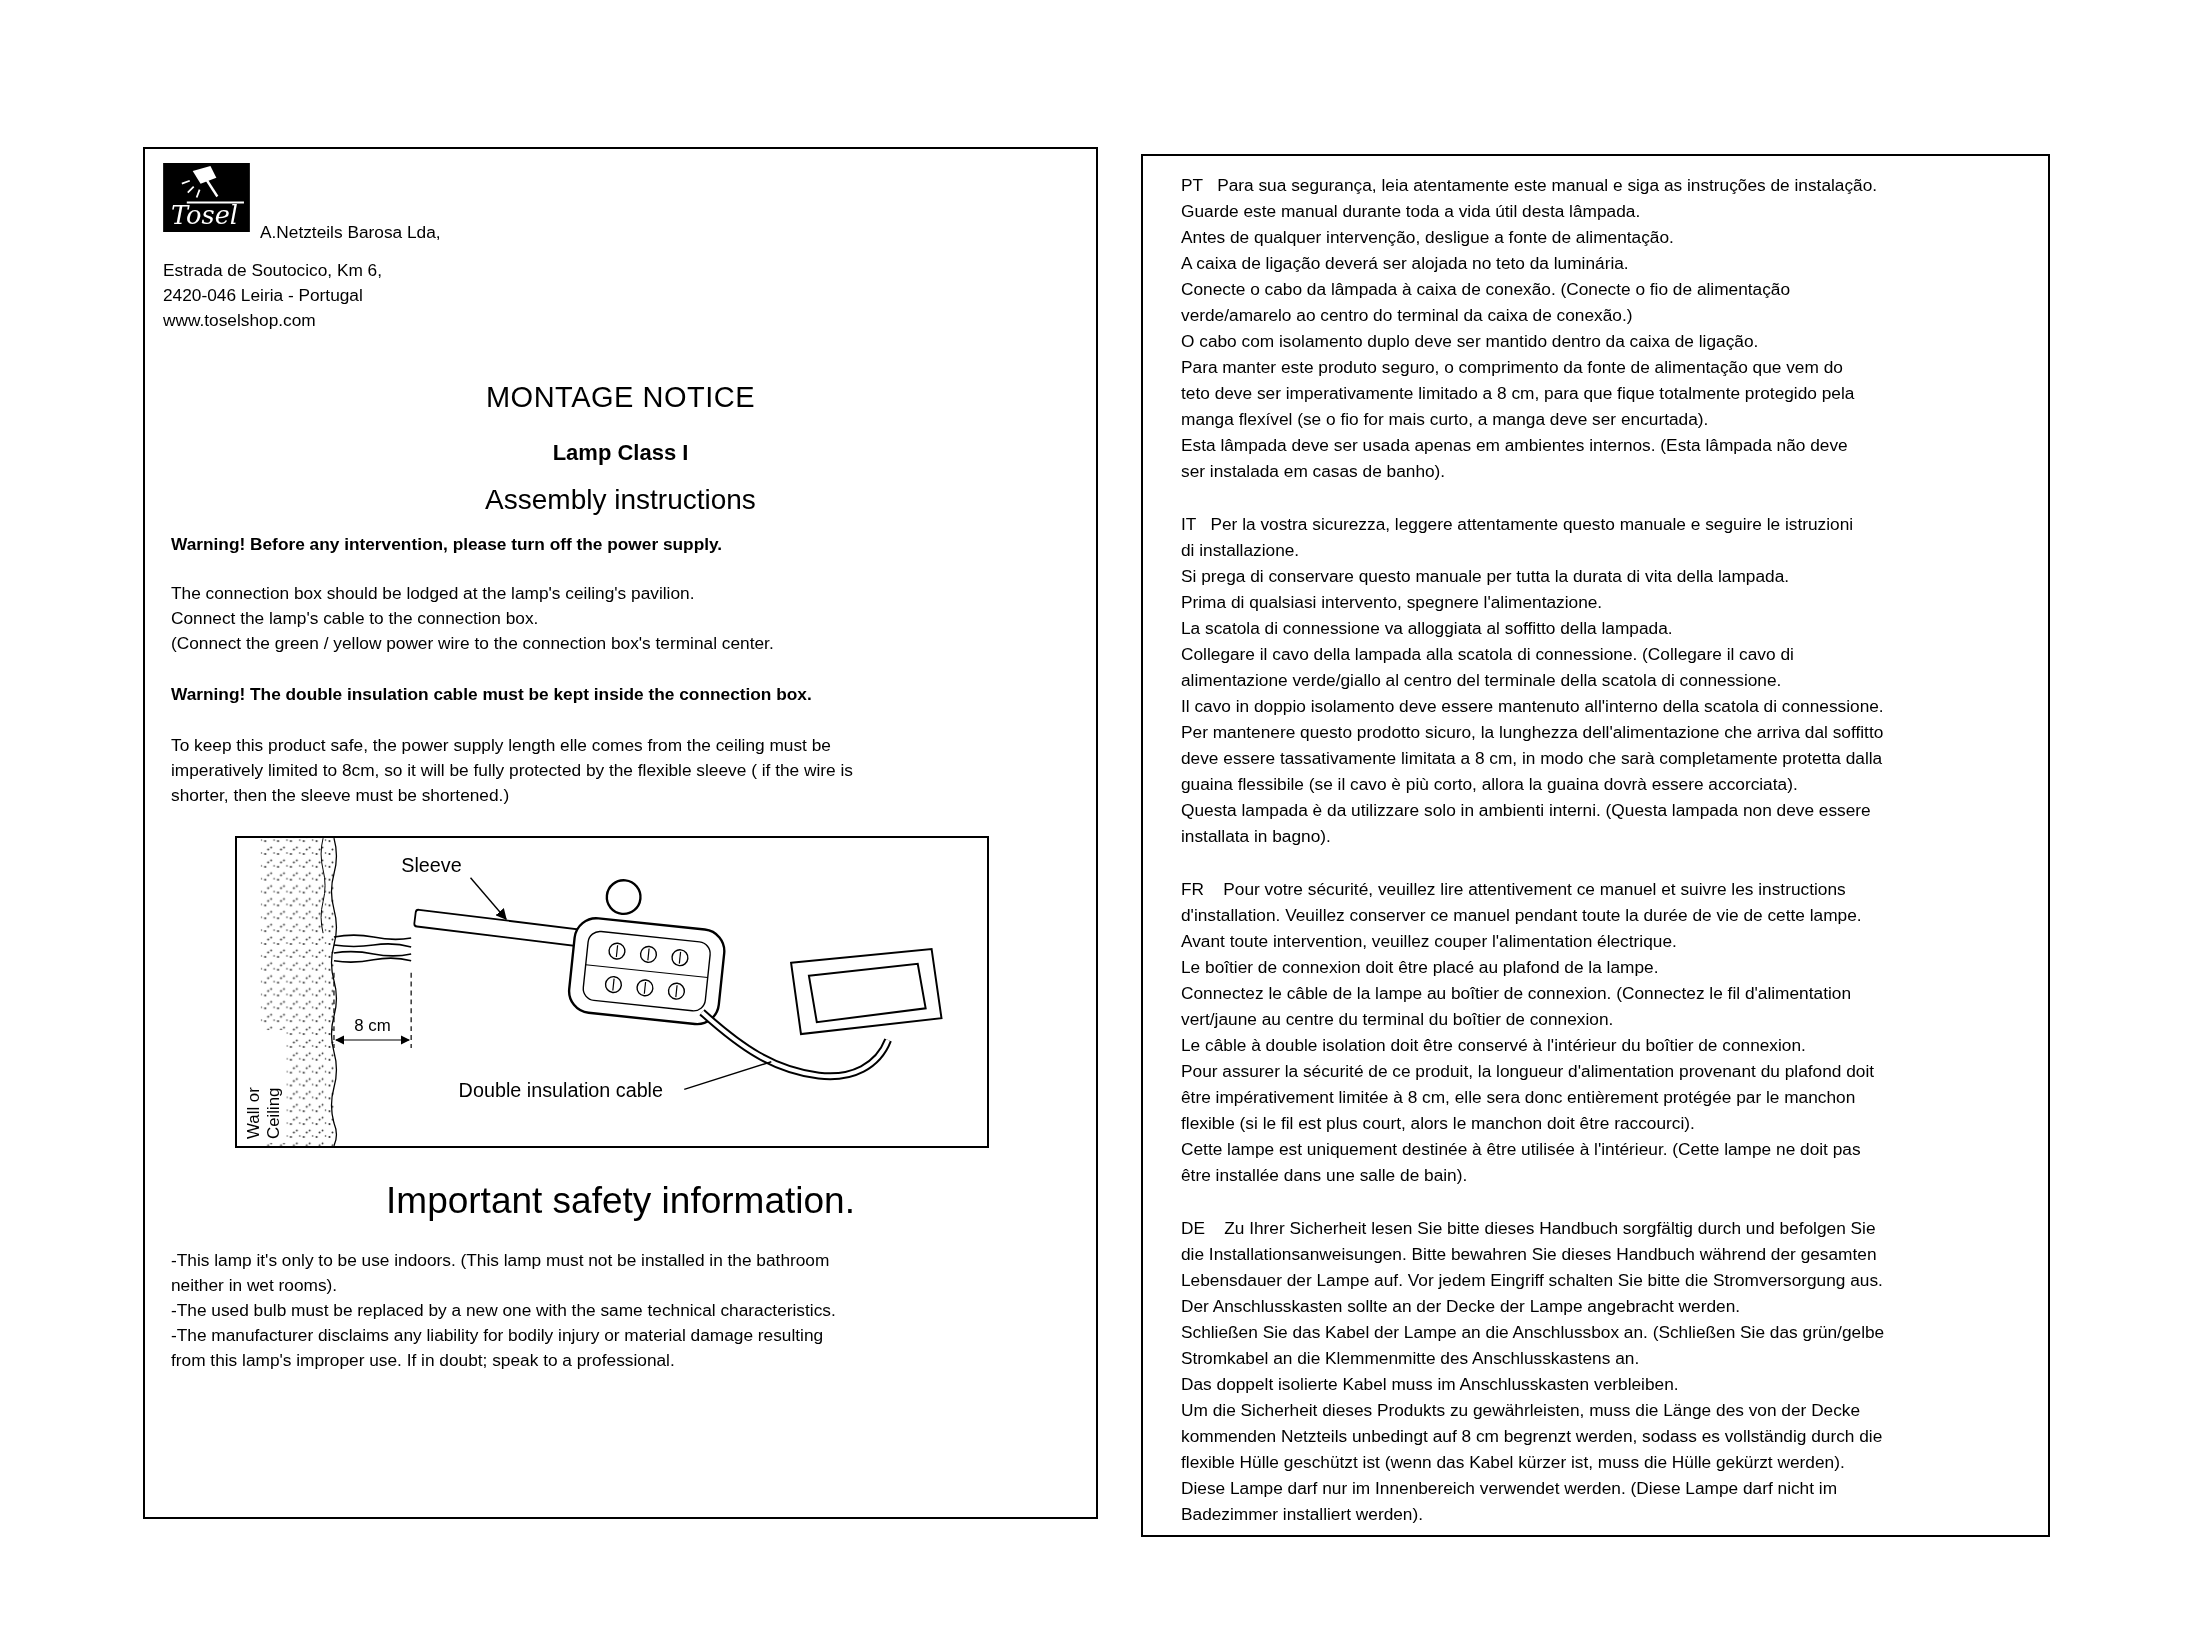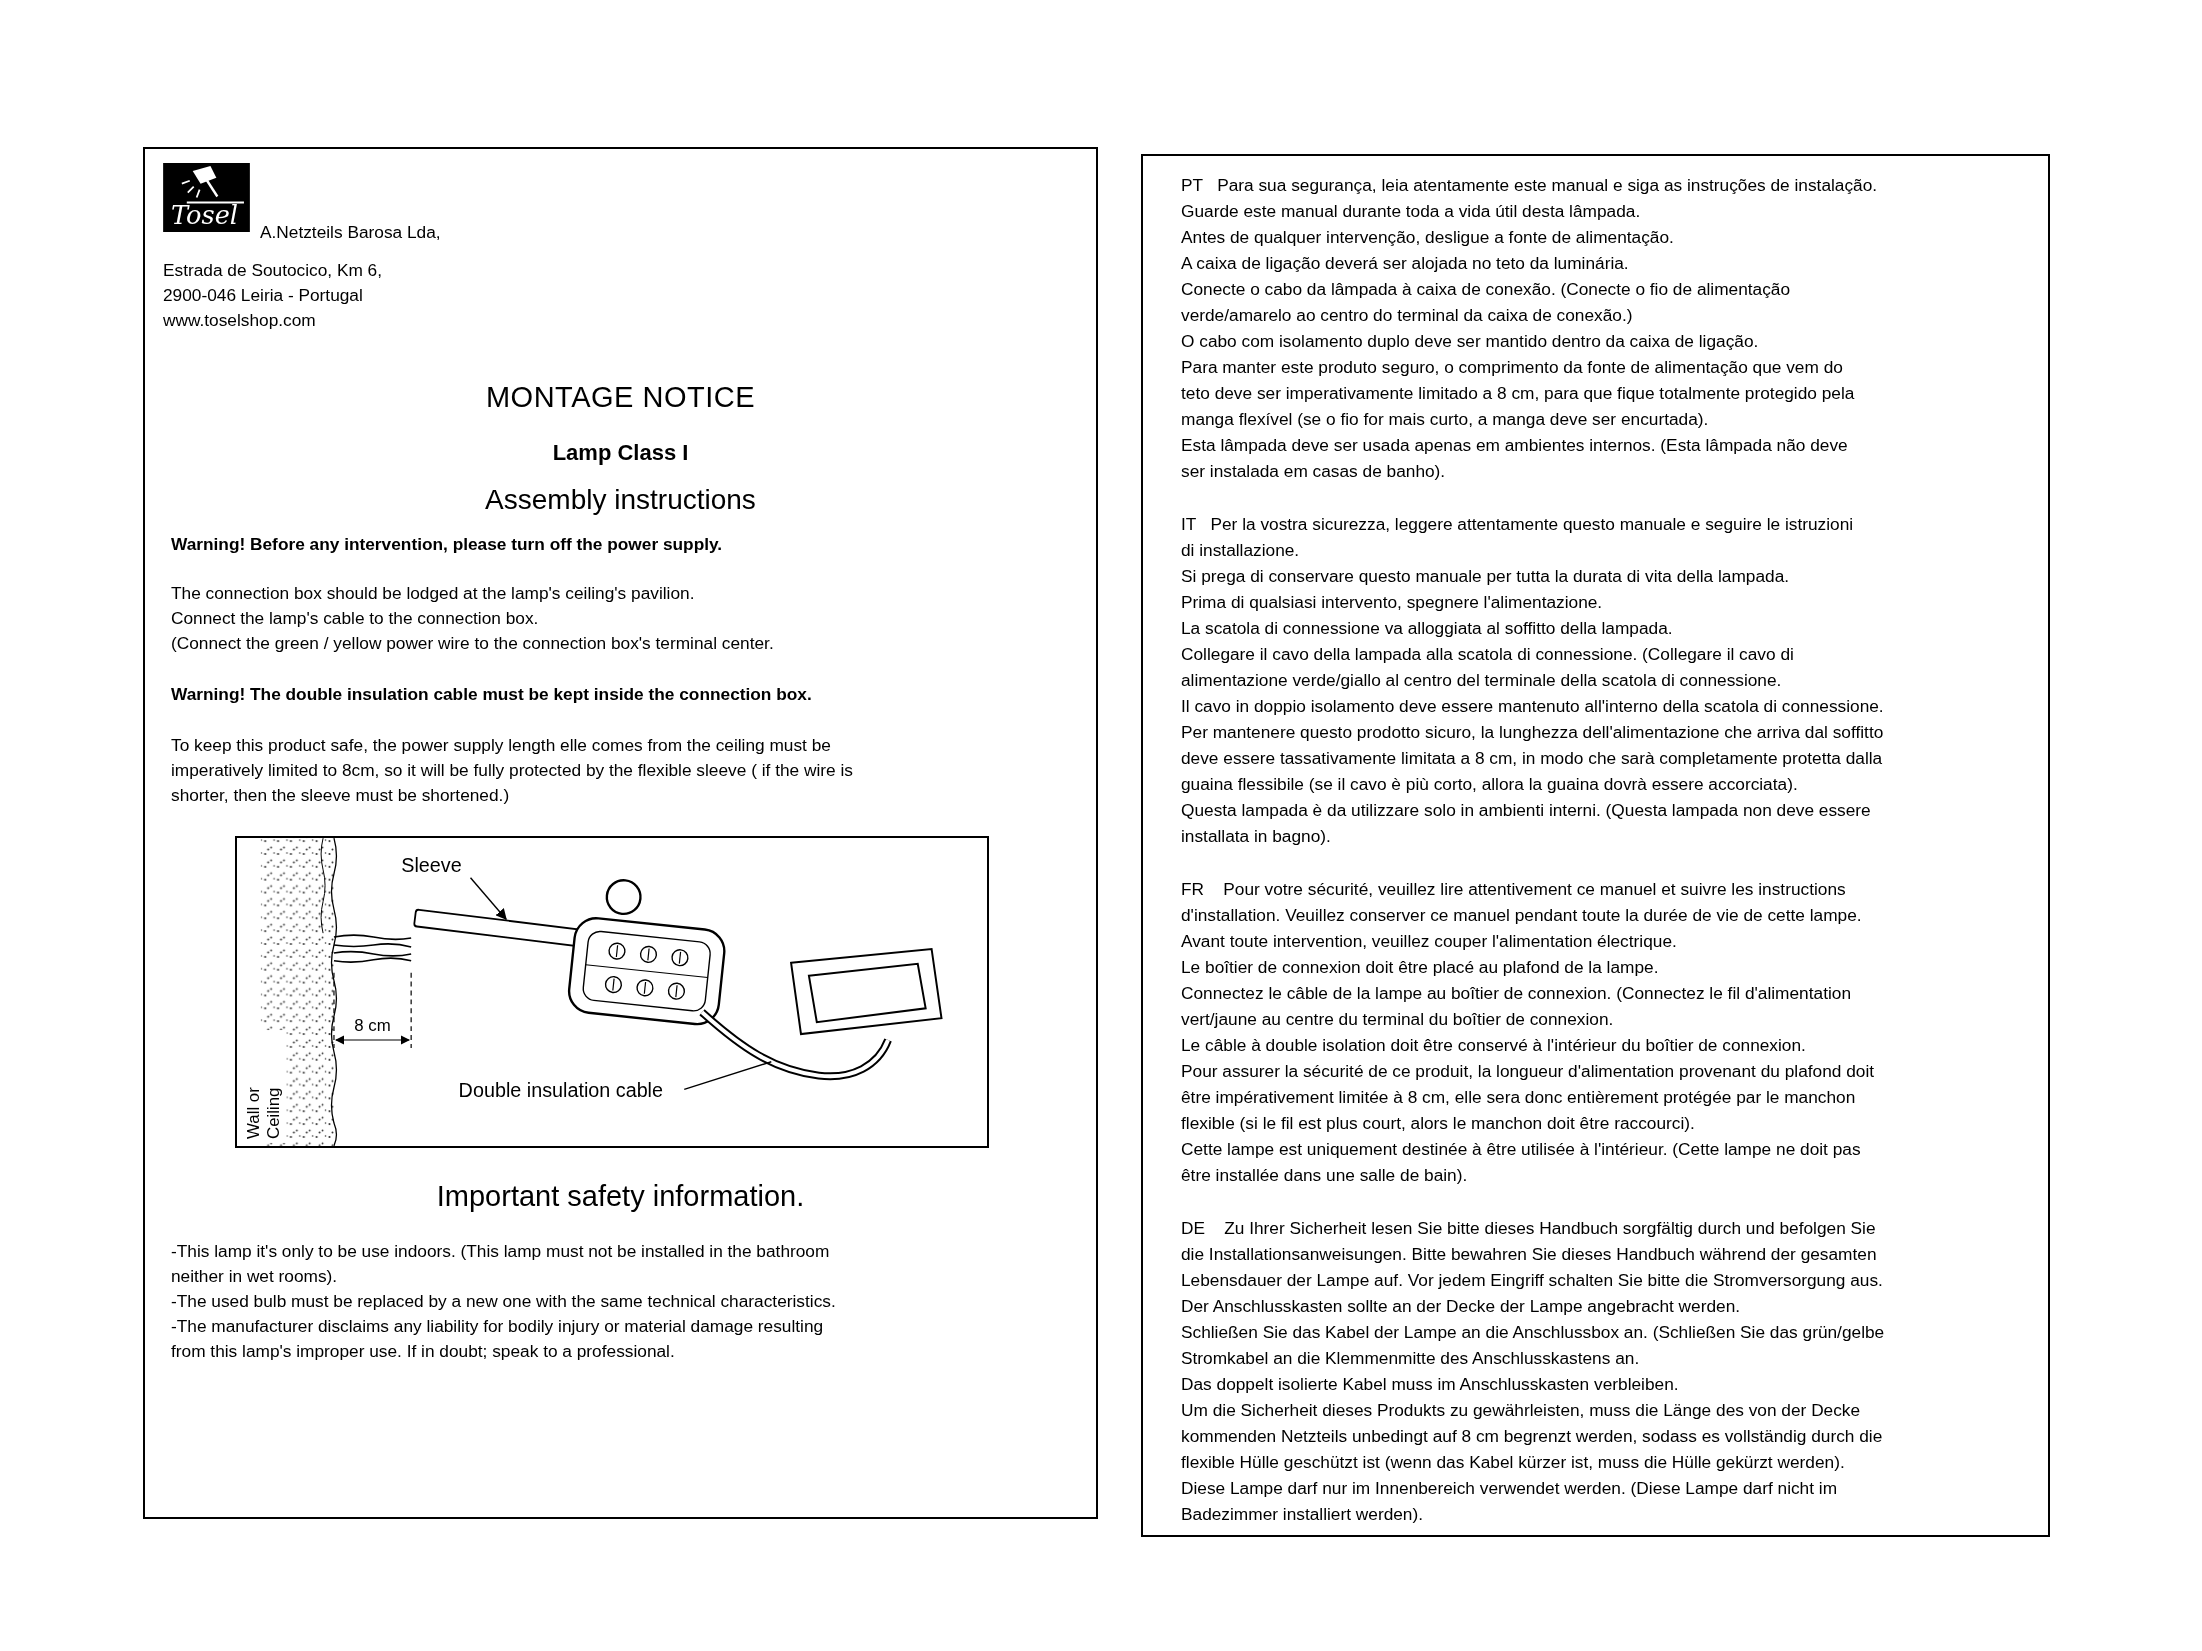--- a/index.html
+++ b/index.html
@@ -29,21 +29,21 @@
   .warning2     { margin-top:26px; }
   .block        { margin-top:24px; }
   .block2       { margin-top:26px; }
 
   .diagram {
     margin:28px 0 0 64px; width:754px; height:312px;
     border:2px solid #000; background:#fff;
   }
   .diagram svg text { font-family:"Liberation Sans", sans-serif; fill:#000; }
 
-  .safety-heading { text-align:center; font-size:29px; margin-top:32px; }
+  .safety-heading { text-align:center; font-size:37px; margin-top:32px; }
   .safety { margin-top:26px; }
 
   
   .lang-block { font-size:17.3px; line-height:26px; margin-bottom:27px; }
 </style>
 </head>
 <body>
 
 <div id="canvas">
 
@@ -57,21 +57,21 @@
             <path d="M30,8 L48,3 L54,15 L38,21 Z" fill="#fff"></path>
             <path d="M55,34 L44,17" stroke="#fff" stroke-width="2.4" fill="none"></path>
             <path d="M31,24 l-6,6 M37,27 l-3,8 M27,18 l-8,3" stroke="#fff" stroke-width="1.8" fill="none"></path>
           </g>
           <line x1="24" y1="40" x2="82" y2="40" stroke="#fff" stroke-width="2"></line>
           <text x="8" y="62" font-size="26" fill="#fff" font-style="italic" font-family="DejaVu Serif, serif">Tosel</text>
         </svg>
       </div>
       <div class="company">A.Netzteils Barosa Lda,</div>
       <div class="address pre">Estrada de Soutocico, Km 6,
-2900-046 Leiria - Portugal
+2420-046 Leiria - Portugal
 www.toselshop.com</div>
     </div>
 
     <div class="title">MONTAGE NOTICE</div>
     <div class="subtitle">Lamp Class I</div>
 
 
     <div class="sec-heading">Assembly instructions</div>
 
     <div class="warning">Warning! Before any intervention, please turn off the power supply.</div>

